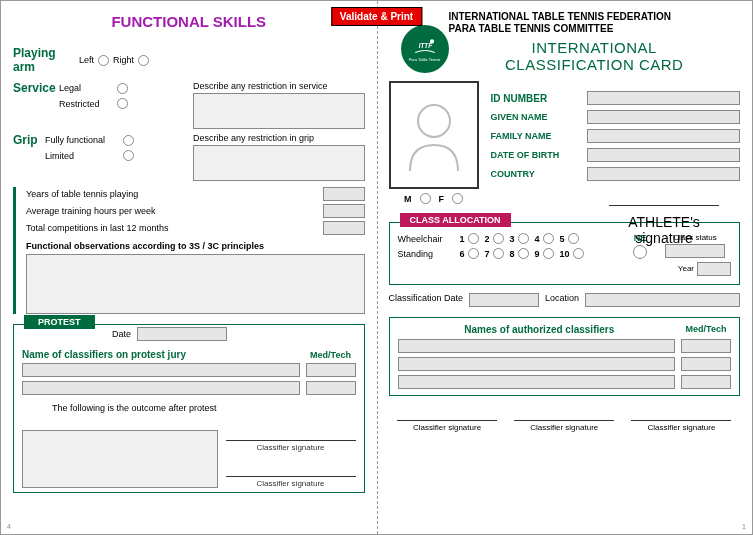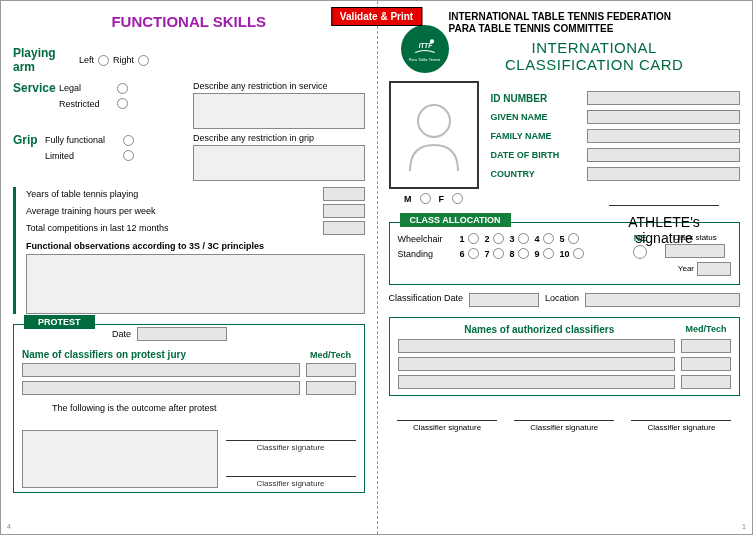--- a/index.html
+++ b/index.html
@@ -52,21 +52,21 @@
 .photo-frame { width: 90px; height: 108px; border: 2px solid #333; display: flex; align-items: center; justify-content: center; }
 .avatar { width: 72px; height: 84px; }
 .gender-row { display: flex; gap: 8px; margin-top: 4px; align-items: center; font-weight: bold; font-size: 9px; }
 .fields { flex: 1; padding-top: 10px; }
 .fld { display: flex; align-items: center; margin-bottom: 5px; gap: 6px; }
 .fld-lbl { color: #006b3f; font-weight: bold; font-size: 9px; width: 90px; }
 .fld-lbl.id { font-size: 10px; }
 .fld-inp { flex: 1; height: 14px; background: #e6e6e6; border: 1px solid #888; }
 
 .alloc-box { border: 1px solid #006b3f; margin-top: 18px; padding: 10px 8px 8px 8px; position: relative; }
-.alloc-tab { position: absolute; top: -10px; left: 10px; background: #15803d; color: #fff; font-weight: bold; font-size: 9px; padding: 2px 10px; }
+.alloc-tab { position: absolute; top: -10px; left: 10px; background: #be185d; color: #fff; font-weight: bold; font-size: 9px; padding: 2px 10px; }
 .ath-sig { position: absolute; top: -18px; right: 20px; font-size: 14px; border-top: 1px solid #333; width: 110px; text-align: center; padding-top: 8px; }
 .class-grid { display: flex; gap: 8px; align-items: flex-start; }
 .class-rows { flex: 1; }
 .class-row { display: flex; align-items: center; gap: 3px; margin-bottom: 4px; font-size: 9px; }
 .class-row .lbl { width: 56px; }
 .class-row .num { font-weight: bold; margin-left: 3px; }
 .ne-col { display: flex; flex-direction: column; align-items: center; justify-content: center; padding: 0 4px; }
 .ne-lbl { color: #006b3f; font-weight: bold; font-size: 9px; }
 .status-col { width: 72px; text-align: center; }
 .status-col .slbl { font-size: 8px; margin-bottom: 2px; }

